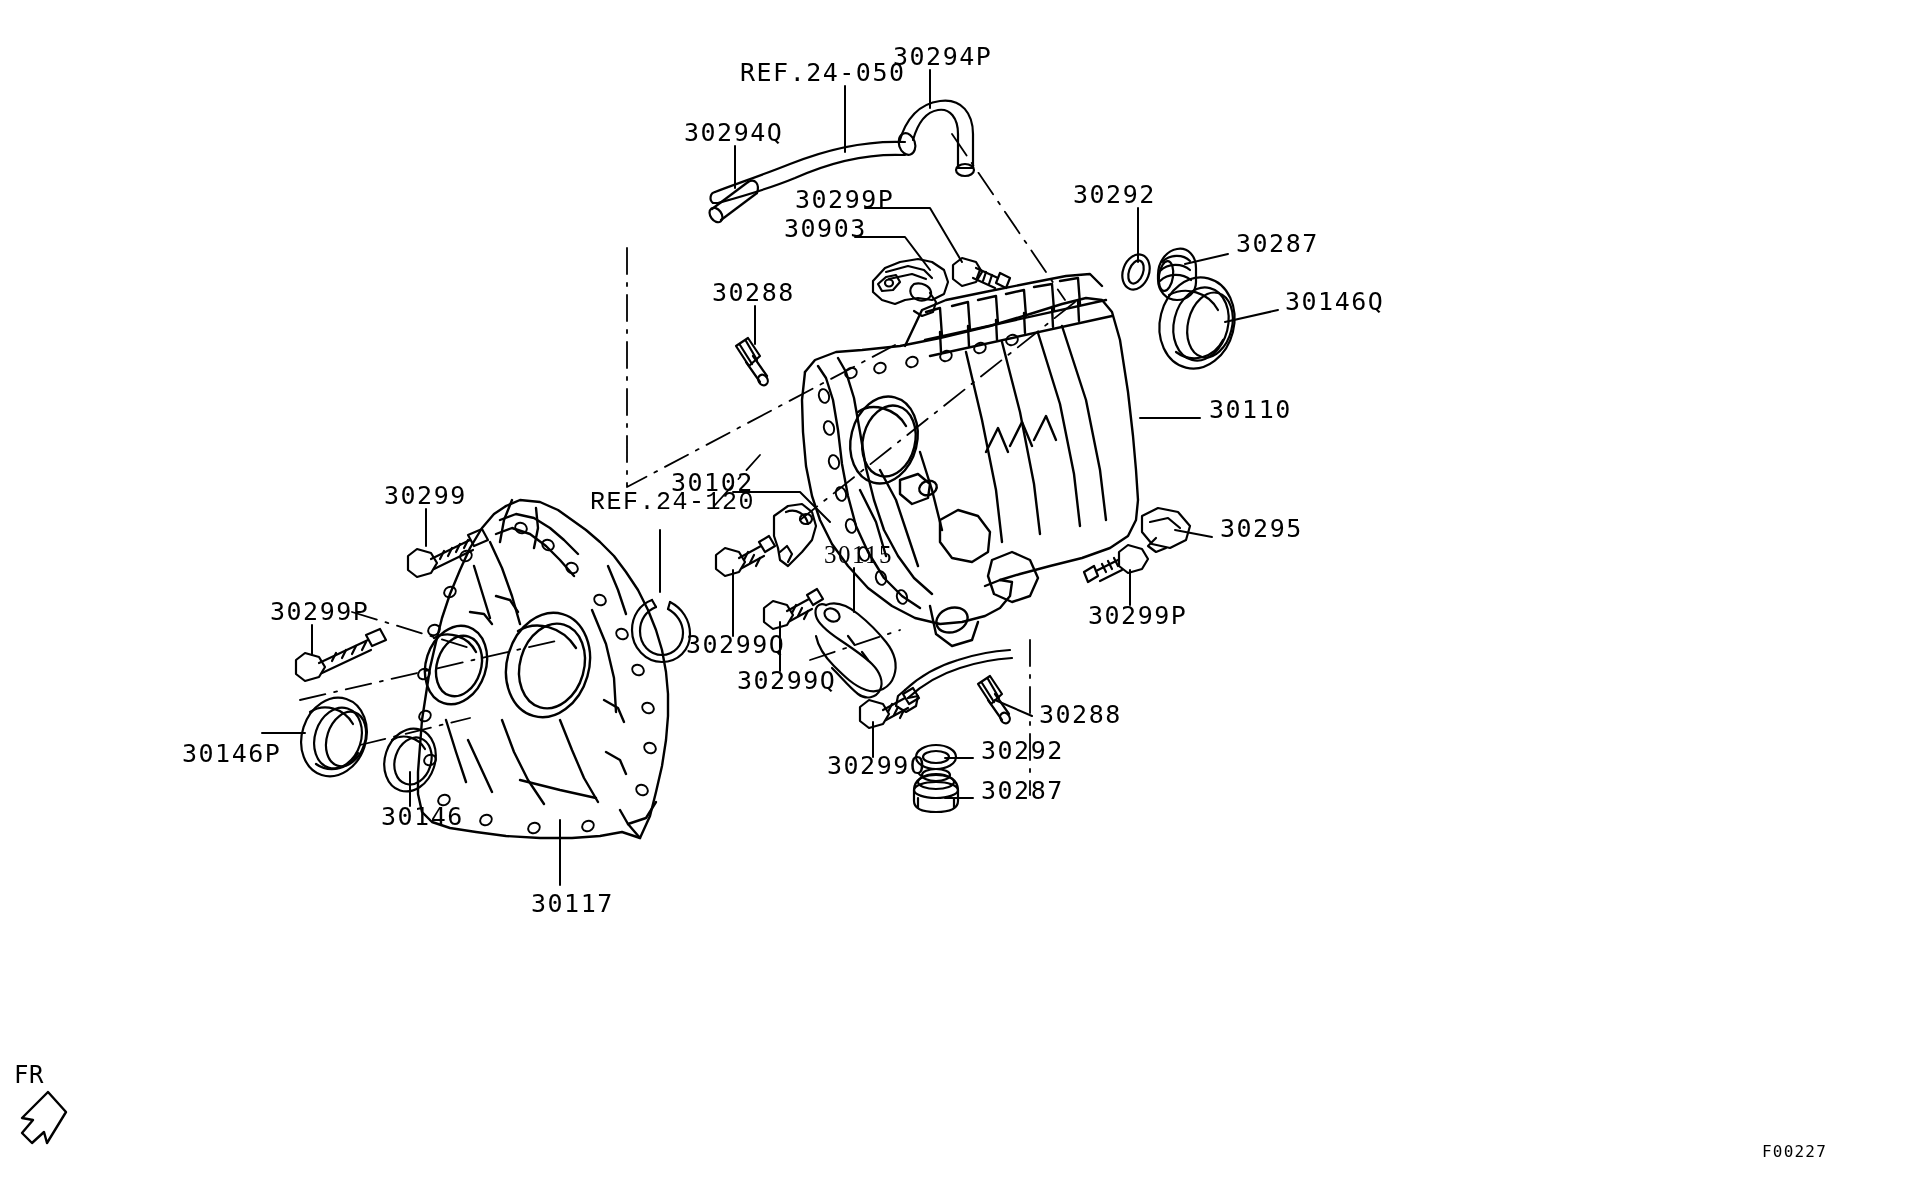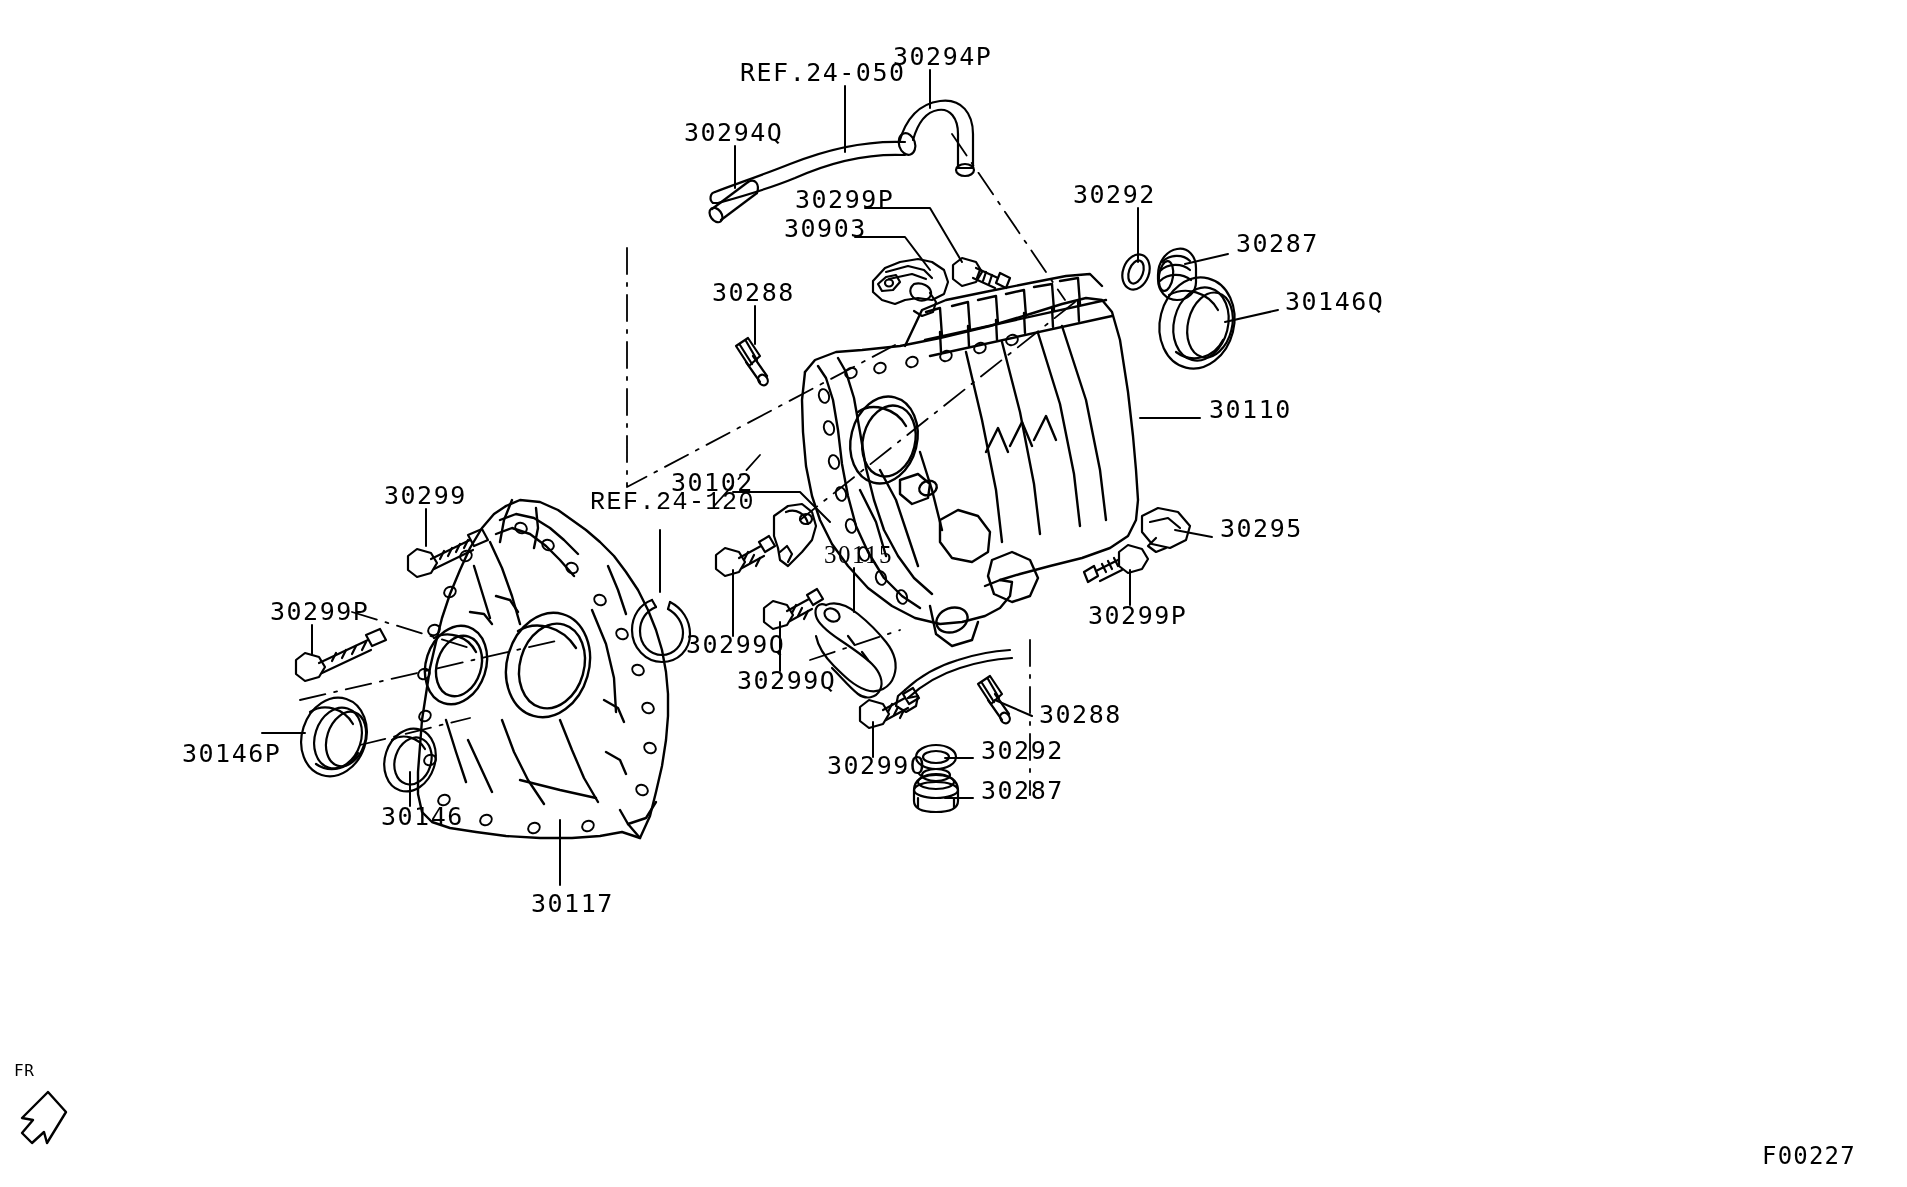--- a/index.html
+++ b/index.html
@@ -25,25 +25,25 @@
     position: absolute;
     color: #000000;
     font-family: "DejaVu Sans Mono", "Liberation Mono", monospace;
     font-size: 25px;
     letter-spacing: 1.5px;
     white-space: nowrap;
     line-height: 1;
     user-select: none;
   }
   .lbl.fr {
+    font-size: 24px;
+    letter-spacing: 0.5px;
+  }
+  .lbl.code {
     font-size: 16px;
-    letter-spacing: 0.5px;
-  }
-  .lbl.code {
-    font-size: 24px;
     letter-spacing: 1.2px;
   }
 </style>
 </head>
 <body>
 
 <div id="page">
 
   <svg id="artwork" viewBox="0 0 1907 1187" xmlns="http://www.w3.org/2000/svg">
     <g fill="none" stroke="#000000" stroke-width="2.2" stroke-linejoin="round" stroke-linecap="round">

